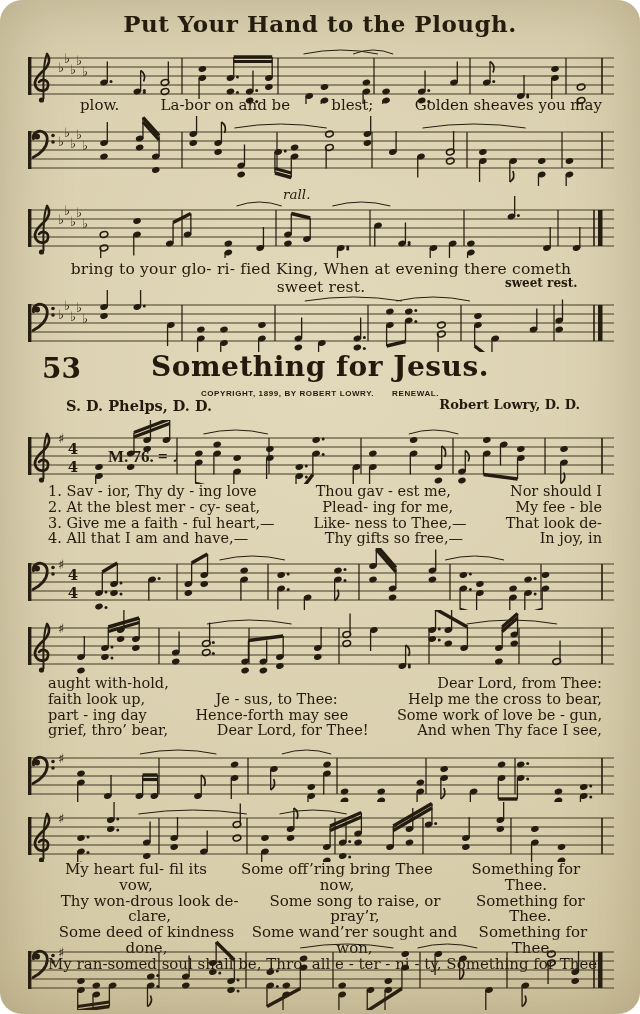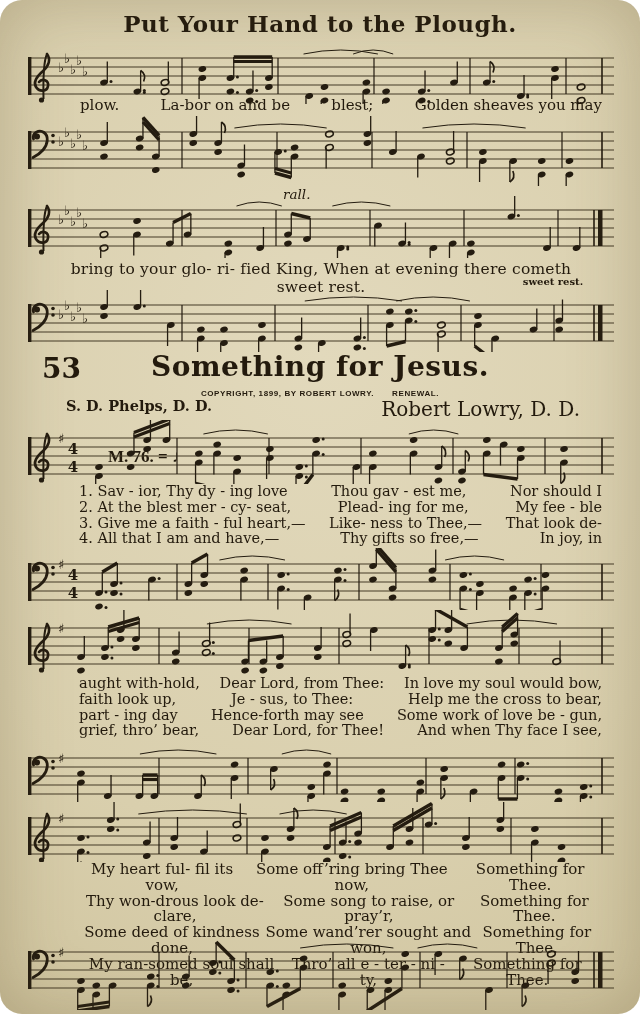--- a/index.html
+++ b/index.html
@@ -10,31 +10,31 @@
   }
   .page::after{content:"";position:absolute;inset:0;pointer-events:none;
     box-shadow:inset 0 0 70px rgba(92,76,40,.28);}
   .abs{position:absolute;}
   .title-top{top:10px;left:0;width:640px;text-align:center;font-size:23px;font-weight:bold;letter-spacing:.5px;}
   .staff{left:28px;}
   .lyr{font-size:15px;}
   .lyr-row{left:80px;width:522px;display:flex;justify-content:space-between;top:96px;}
   .lyr2{top:260px;left:56px;width:530px;text-align:center;font-size:15.5px;letter-spacing:.2px;}
   .rall{top:186px;left:283px;font-style:italic;font-size:13.5px;}
-  .echo{top:276px;left:505px;width:96px;text-align:center;font-size:10px;font-weight:bold;}
+  .echo{top:276px;left:505px;width:96px;text-align:left;font-size:12px;font-weight:bold;}
   .hymn-no{top:352px;left:42px;font-size:28px;font-weight:bold;}
   .hymn-title{top:350px;left:0;width:640px;text-align:center;font-size:28px;font-weight:bold;letter-spacing:.5px;}
   .copyline{top:389px;left:0;width:640px;display:flex;justify-content:center;gap:18px;
     font-family:"Liberation Sans","DejaVu Sans",sans-serif;font-size:8px;letter-spacing:.6px;font-weight:bold;text-align:center;}
   .author{top:397px;left:66px;font-size:14.5px;font-weight:bold;}
-  .composer{top:397px;right:60px;font-size:20px;font-weight:normal;}
+  .composer{top:397px;right:60px;font-size:13px;font-weight:bold;}
   .metro{top:414px;left:108px;font-size:17px;font-weight:bold;
     font-family:"Liberation Serif","DejaVu Sans",serif;margin-top:33px;}
   .verses{left:48px;width:554px;font-size:14.5px;}
-  .verses .vrow{display:flex;justify-content:space-between;line-height:15.8px;margin-left:31px;}
+  .verses .vrow{display:flex;justify-content:space-between;line-height:15.8px;}
   .va{top:484px;}
   .vb{top:676px;}
   .vc{top:862px;font-size:15px;text-align:center;}
   svg{display:block;}
 </style>
 </head>
 <body>
 
 <div class="page">
 
@@ -762,21 +762,20 @@
           <line x1="491" y1="18" x2="491" y2="54" stroke="#241c10" stroke-width="1.2"></line>
           <line x1="574" y1="18" x2="574" y2="54" stroke="#241c10" stroke-width="1.6"></line>
         </g>
       </svg>
     </div>
 
   <div class="abs verses vb">
     <div class="vrow">
       <span>aught with-hold,</span>
       <span>Dear Lord, from Thee:</span>
-      <span>In love my soul would bow,</span>
     </div>
     <div class="vrow">
       <span>faith look up,</span>
       <span>Je - sus, to Thee:</span>
       <span>Help me the cross to bear,</span>
     </div>
     <div class="vrow">
       <span>part - ing day</span>
       <span>Hence-forth may see</span>
       <span>Some work of love be - gun,</span>

